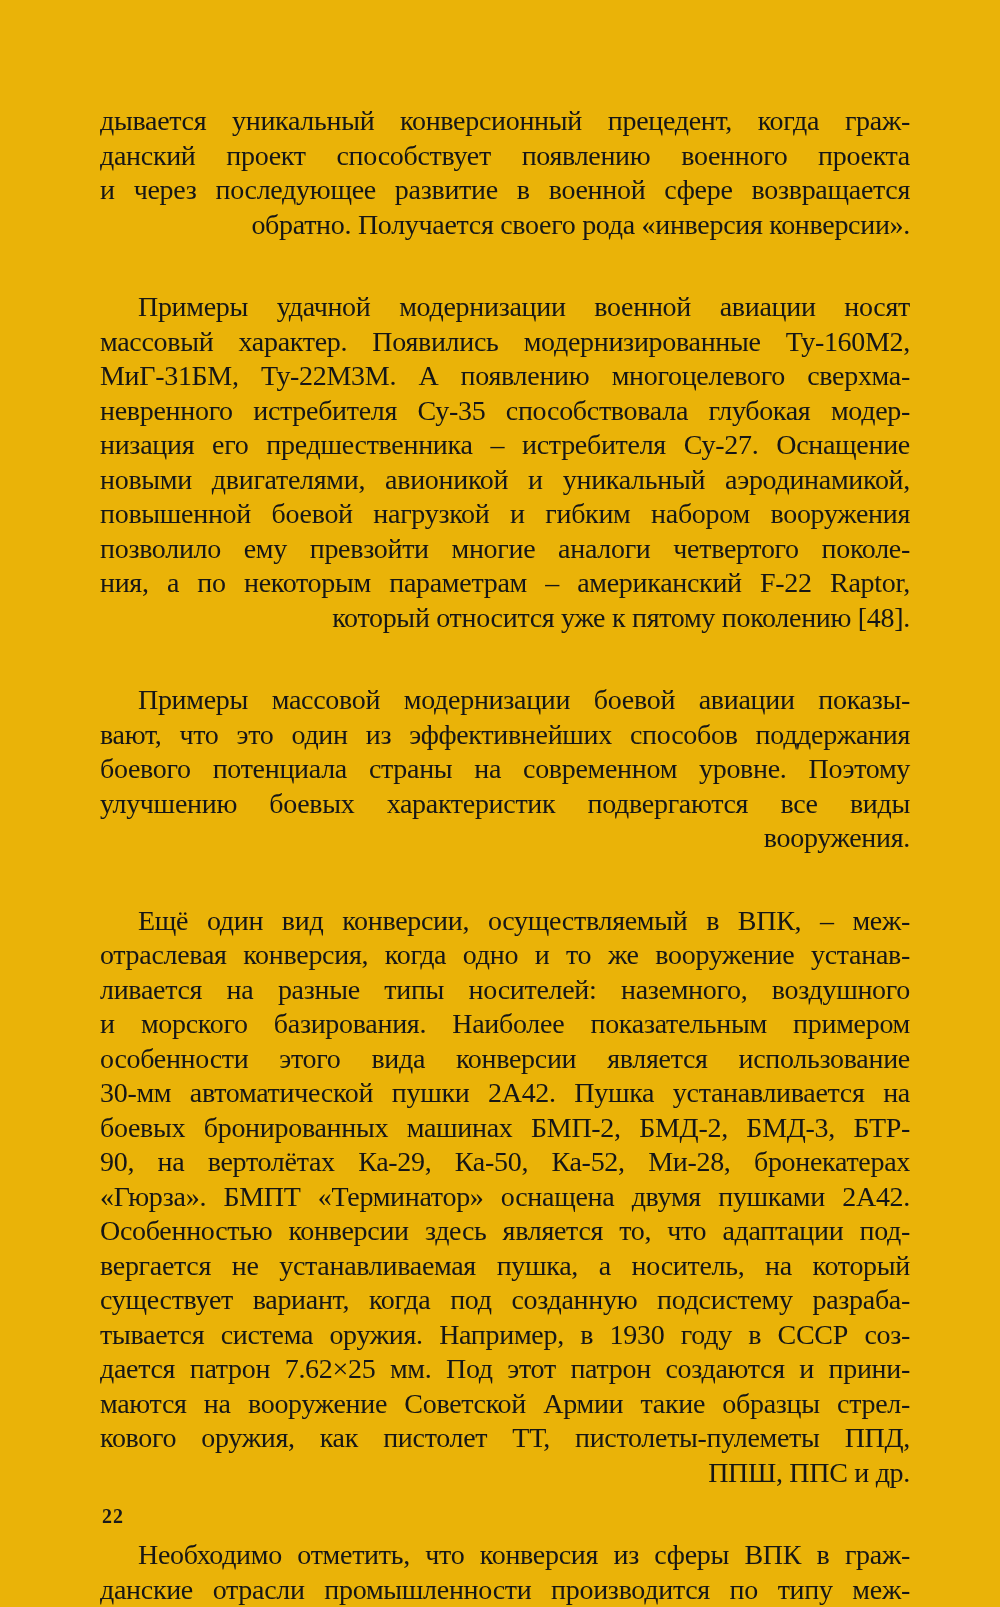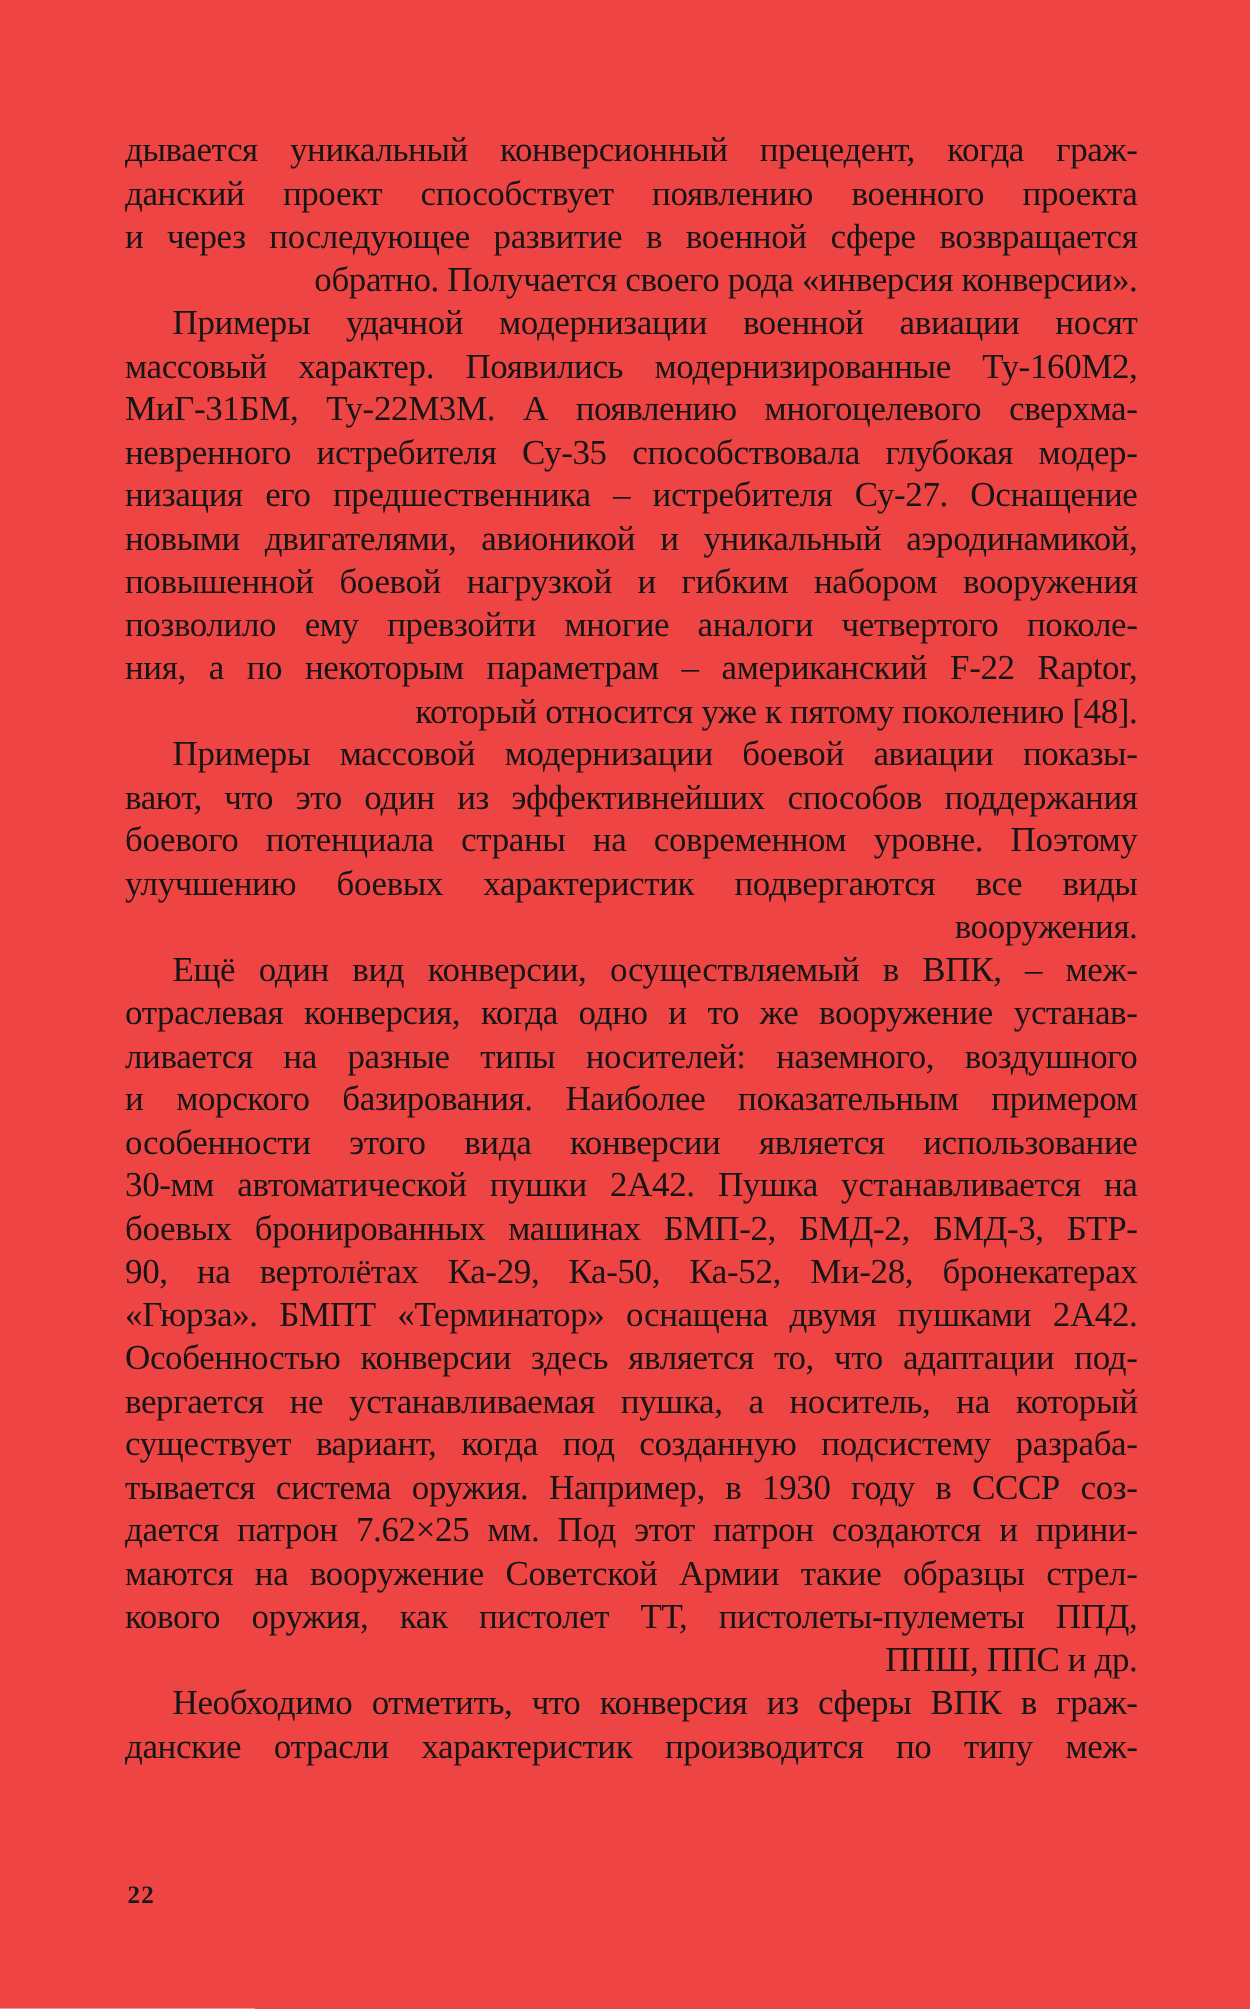--- a/index.html
+++ b/index.html
@@ -4,21 +4,21 @@
 <style>
   html, body {
     margin: 0;
     padding: 0;
     background: #ffffff;
   }
   .page {
     position: relative;
     width: 1000px;
     height: 1607px;
-    background: #ef4444;
+    background: #eab308;
     overflow: hidden;
     font-family: "Liberation Serif", serif;
     color: #161616;
   }
   .text-block {
     position: absolute;
     left: 100px;
     top: 104px;
     width: 810px;
     font-size: 28px;
@@ -28,20 +28,21 @@
   .line {
     text-align: right;
     white-space: normal;
   }
   .line.just {
     text-align: justify;
     text-align-last: justify;
   }
   .line.indent {
     text-indent: 38px;
+    margin-top: 48px;
   }
   .seg-italic {
   }
   .page-number {
     position: absolute;
     left: 102px;
     top: 1505px;
     font-size: 20px;
     font-weight: bold;
     letter-spacing: 1px;
@@ -83,16 +84,16 @@
       <div class="line just"><span class="seg-normal">«Гюрза». БМПТ «Терминатор» оснащена двумя пушками 2А42.</span></div>
       <div class="line just"><span class="seg-normal">Особенностью конверсии здесь является то, что адаптации под-</span></div>
       <div class="line just"><span class="seg-normal">вергается не устанавливаемая пушка, а носитель, на который</span></div>
       <div class="line just"><span class="seg-normal">существует вариант, когда под созданную подсистему разраба-</span></div>
       <div class="line just"><span class="seg-normal">тывается система оружия. Например, в 1930 году в СССР соз-</span></div>
       <div class="line just"><span class="seg-normal">дается патрон 7.62×25 мм. Под этот патрон создаются и прини-</span></div>
       <div class="line just"><span class="seg-normal">маются на вооружение Советской Армии такие образцы стрел-</span></div>
       <div class="line just"><span class="seg-normal">кового оружия, как пистолет ТТ, пистолеты-пулеметы ППД,</span></div>
       <div class="line"><span class="seg-normal">ППШ, ППС и др.</span></div>
       <div class="line just indent"><span class="seg-normal">Необходимо отметить, что конверсия из сферы ВПК в граж-</span></div>
-      <div class="line just"><span class="seg-normal">данские отрасли характеристик производится по типу меж-</span></div>
+      <div class="line just"><span class="seg-normal">данские отрасли промышленности производится по типу меж-</span></div>
     </div>
   <div class="page-number">22</div>
 </div>
 
 </body></html>

